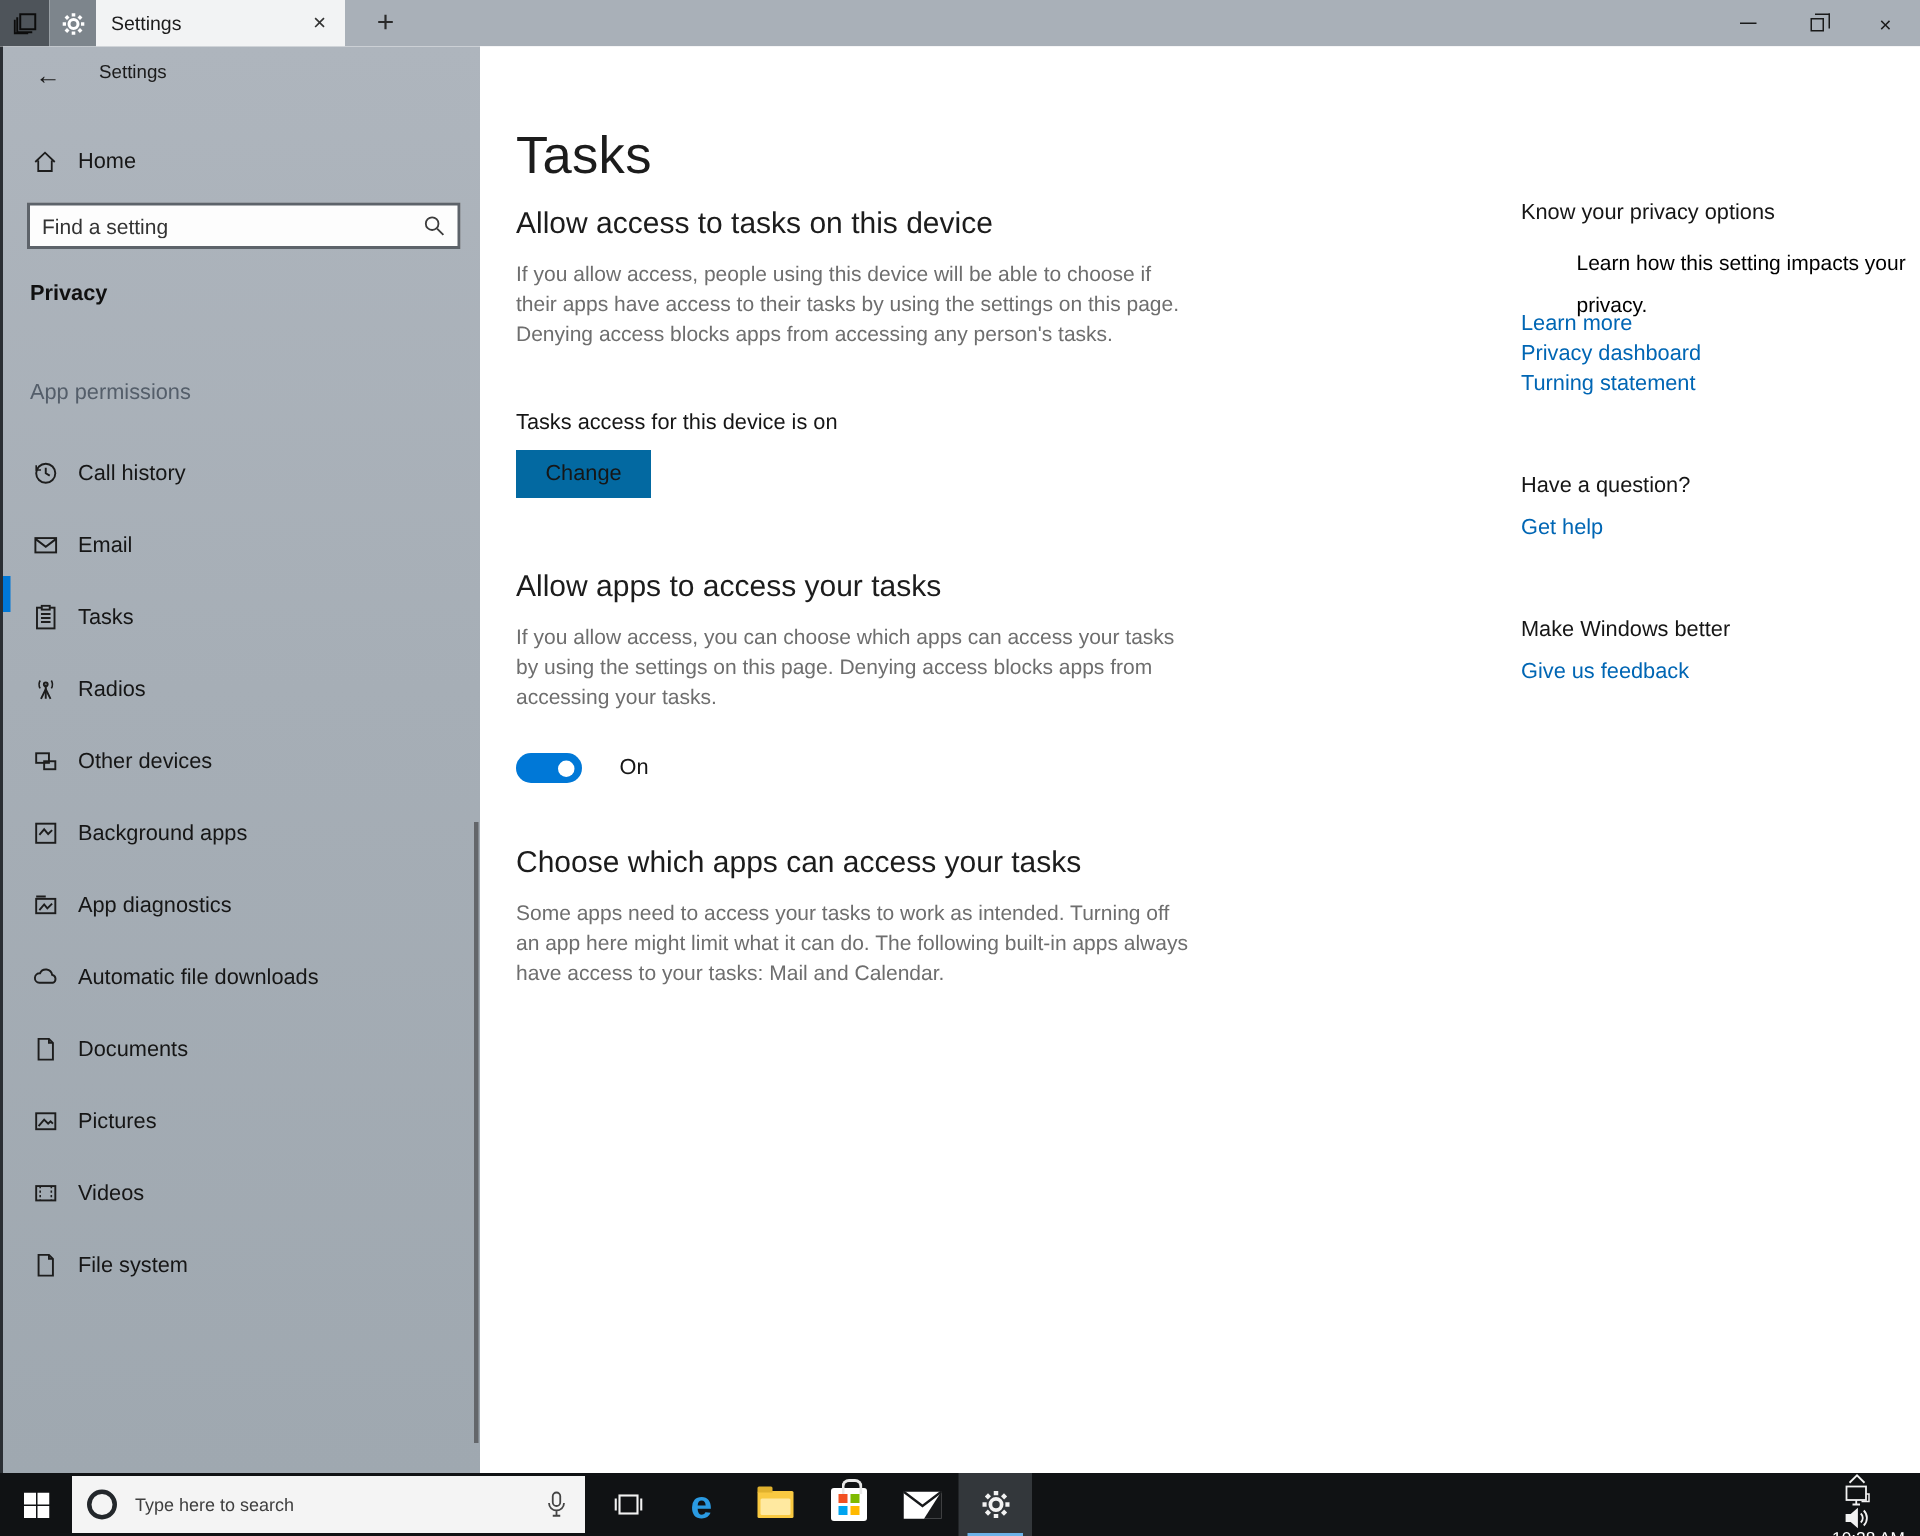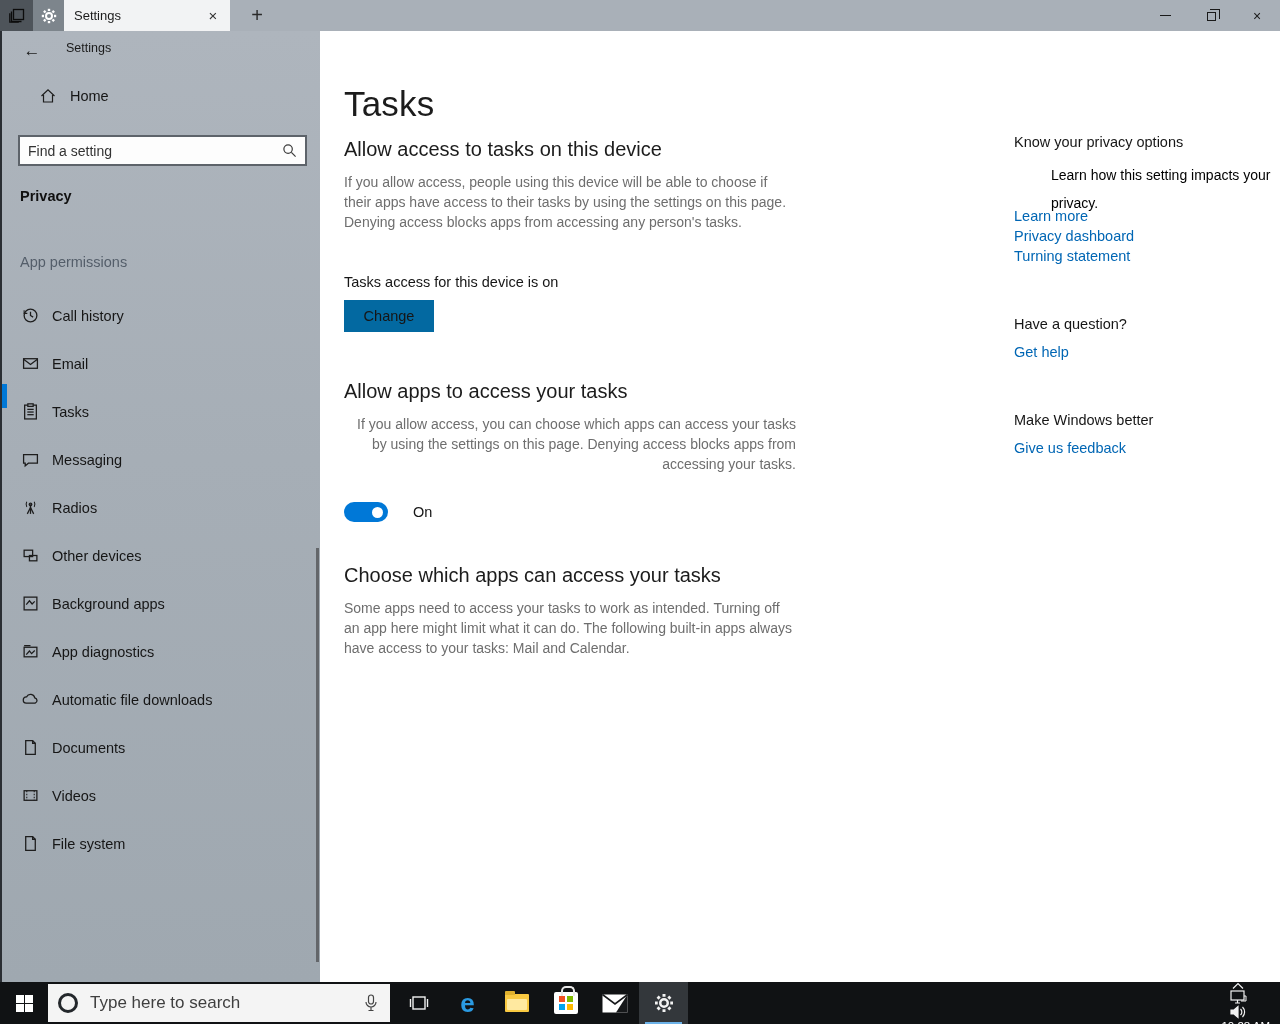--- a/index.html
+++ b/index.html
@@ -24,21 +24,21 @@
   
   .app { position:absolute; left:0; top:31px; width:1280px; height:951px; background:#fff; }
 
   
   .sidebar { position:absolute; left:0; top:0; width:320px; height:951px;
     background:linear-gradient(180deg,#aeb5bd 0%,#a6aeb6 45%,#9fa8b0 100%);
     border-left:2px solid #2a2e33; }
   .nav-top { position:absolute; left:0; top:0; width:100%; height:44px; }
   .back-btn { position:absolute; left:14px; top:5px; width:32px; height:30px; display:flex; align-items:center; justify-content:center; font-size:17px; color:#1b1b1b; }
   .nav-title { position:absolute; left:64px; top:10px; font-size:12.5px; color:#1b1b1b; }
-  .home-row { position:absolute; left:0; top:57px; width:100%; height:40px; display:flex; align-items:flex-start;padding-left:18px; }
+  .home-row { position:absolute; left:0; top:57px; width:100%; height:40px; display:flex; align-items:center; }
   .home-row .ic { width:16px; height:16px; margin-left:20px; }
   .home-row .lbl { margin-left:14px; font-size:14.5px; color:#161616; }
   .side-search { position:absolute; left:16px; top:104px; width:289px; height:31px; background:#fdfdfd; border:2px solid #5d636a; display:flex; align-items:center; }
   .side-search input { border:none; outline:none; background:transparent; font-family:inherit; font-size:14px; color:#222; padding-left:8px; width:250px; }
   .side-search input::placeholder { color:#333; opacity:1; }
   .side-search .mag { margin-left:auto; margin-right:8px; width:15px; height:15px; }
   .side-section { position:absolute; left:18px; top:157px; font-size:14.5px; font-weight:bold; color:#101010; }
   .side-group { position:absolute; left:18px; top:223px; font-size:14.5px; color:#545e6a; }
   .nav-items { position:absolute; left:0; top:245px; width:100%; }
   .nav-item { position:relative; height:48px; display:flex; align-items:flex-end; cursor:default; }
@@ -62,21 +62,21 @@
   
   .aside-h { position:absolute; left:694px; font-size:14.5px; color:#161616; }
   .aside-p { position:absolute; left:731px; width:240px; font-size:14px; line-height:28px; color:#000000; }
   .aside-link { position:absolute; left:694px; font-size:14.5px; color:#0066b4; text-decoration:none; cursor:pointer; }
 
   
   .taskbar { position:absolute; left:0; top:982px; width:1280px; height:42px; background:#101214; display:flex; align-items:stretch; }
   .tb-btn { width:48px; display:flex; align-items:center; justify-content:center; }
   .tb-search { position:absolute; left:48px; top:2px; width:342px; height:38px; background:#f4f4f4; display:flex; align-items:center; }
   .cortana-ring { width:20px; height:20px; border-radius:50%; border:3px solid #23272b; margin-left:10px; flex:0 0 20px; }
-  .tb-search input { border:none; outline:none; background:transparent; font-family:inherit; font-size:17px; color:#333; padding-left:12px; width:250px; }
+  .tb-search input { border:none; outline:none; background:transparent; font-family:inherit; font-size:12px; color:#333; padding-left:12px; width:250px; }
   .tb-search input::placeholder { color:#3f3f3f; opacity:1; }
   .tb-search .mic { margin-left:auto; margin-right:12px; width:14px; height:18px; }
   .tb-apps { position:absolute; left:394px; top:0; height:42px; display:flex; }
   .tb-app { width:49px; height:42px; display:flex; align-items:center; justify-content:center; position:relative; }
   .tb-app.active { background:#33373b; }
   .tb-app.active:after { content:""; position:absolute; left:6px; right:6px; bottom:0; height:2px; background:#6cb2e8; }
   .edge-e { font-size:26px; font-weight:bold; color:#2a9ae2; font-style:normal; line-height:1; }
   .folder { width:24px; height:18px; background:#f9c941; border-radius:1px; position:relative; }
   .folder:before { content:""; position:absolute; left:0; top:-3px; width:10px; height:4px; background:#e0b12e; border-radius:1px 1px 0 0; }
   .folder:after { content:""; position:absolute; left:2px; top:5px; width:20px; height:11px; background:#ffe9a0; border-radius:1px; }
@@ -185,26 +185,20 @@
             <rect x="2.5" y="2" width="11" height="13"></rect>
               <rect x="5.5" y="0.8" width="5" height="2.4" fill="#a6aeb6"></rect>
             <line x1="5" y1="6" x2="11" y2="6"></line>
               <line x1="5" y1="8.5" x2="11" y2="8.5"></line>
               <line x1="5" y1="11" x2="11" y2="11"></line>
           </svg>
           <span class="lbl">Tasks</span>
         </div>
         <div class="nav-item">
           <svg class="ic stroke-ic" viewBox="0 0 16 16">
-            <path d="M1.5 3.5 H14.5 V11.5 H6 L3 14 V11.5 H1.5 Z"></path>
-          </svg>
-          <span class="lbl">Messaging</span>
-        </div>
-        <div class="nav-item">
-          <svg class="ic stroke-ic" viewBox="0 0 16 16">
             <line x1="8" y1="5" x2="8" y2="14"></line>
               <path d="M5 14 L8 8 L11 14"></path>
             <path d="M4.5 2.5 a5 5 0 0 0 0 5" stroke-width="1"></path>
               <path d="M11.5 2.5 a5 5 0 0 1 0 5" stroke-width="1"></path>
             <circle cx="8" cy="5" r="1.2"></circle>
           </svg>
           <span class="lbl">Radios</span>
         </div>
         <div class="nav-item">
           <svg class="ic stroke-ic" viewBox="0 0 16 16">
@@ -236,20 +230,27 @@
         </div>
         <div class="nav-item">
           <svg class="ic stroke-ic" viewBox="0 0 16 16">
             <path d="M3.5 1.5 H10 L12.5 4 V14.5 H3.5 Z"></path>
               <path d="M10 1.5 V4 H12.5"></path>
           </svg>
           <span class="lbl">Documents</span>
         </div>
         <div class="nav-item">
           <svg class="ic stroke-ic" viewBox="0 0 16 16">
+            <rect x="2" y="3" width="12" height="10"></rect>
+              <path d="M3.5 11 L7 7 L9.5 9.5 L11 8 L12.5 9.5"></path>
+          </svg>
+          <span class="lbl">Pictures</span>
+        </div>
+        <div class="nav-item">
+          <svg class="ic stroke-ic" viewBox="0 0 16 16">
             <rect x="2" y="3.5" width="12" height="9"></rect>
               <line x1="4.5" y1="3.5" x2="4.5" y2="12.5" stroke-dasharray="1.4,1.4" stroke-width="1"></line>
               <line x1="11.5" y1="3.5" x2="11.5" y2="12.5" stroke-dasharray="1.4,1.4" stroke-width="1"></line>
           </svg>
           <span class="lbl">Videos</span>
         </div>
         <div class="nav-item">
           <svg class="ic stroke-ic" viewBox="0 0 16 16">
             <path d="M3.5 1.5 H10 L12.5 4 V14.5 H3.5 Z"></path>
               <path d="M10 1.5 V4 H12.5"></path>
@@ -263,21 +264,21 @@
 
     <div class="content">
       <h1 class="page-title">Tasks</h1>
 
       <h2 class="sec-h" style="top:107px;">Allow access to tasks on this device</h2>
       <p class="sec-p" style="top:141px;">If you allow access, people using this device will be able to choose if their apps have access to their tasks by using the settings on this page. Denying access blocks apps from accessing any person's tasks.</p>
       <div class="status-line">Tasks access for this device is on</div>
       <button class="change-btn">Change</button>
 
       <h2 class="sec-h" style="top:349px;text-align:center;">Allow apps to access your tasks</h2>
-      <p class="sec-p" style="top:383px;text-align:right;">If you allow access, you can choose which apps can access your tasks by using the settings on this page. Denying access blocks apps from accessing your tasks.</p>
+      <p class="sec-p" style="top:383px;">If you allow access, you can choose which apps can access your tasks by using the settings on this page. Denying access blocks apps from accessing your tasks.</p>
       <div class="toggle-row">
         <div class="toggle">
             <span class="knob"></span>
           </div>
         <span class="toggle-label">On</span>
       </div>
 
       <h2 class="sec-h" style="top:533px;">Choose which apps can access your tasks</h2>
       <p class="sec-p" style="top:567px;">Some apps need to access your tasks to work as intended. Turning off an app here might limit what it can do. The following built-in apps always have access to your tasks: Mail and Calendar.</p>
 

